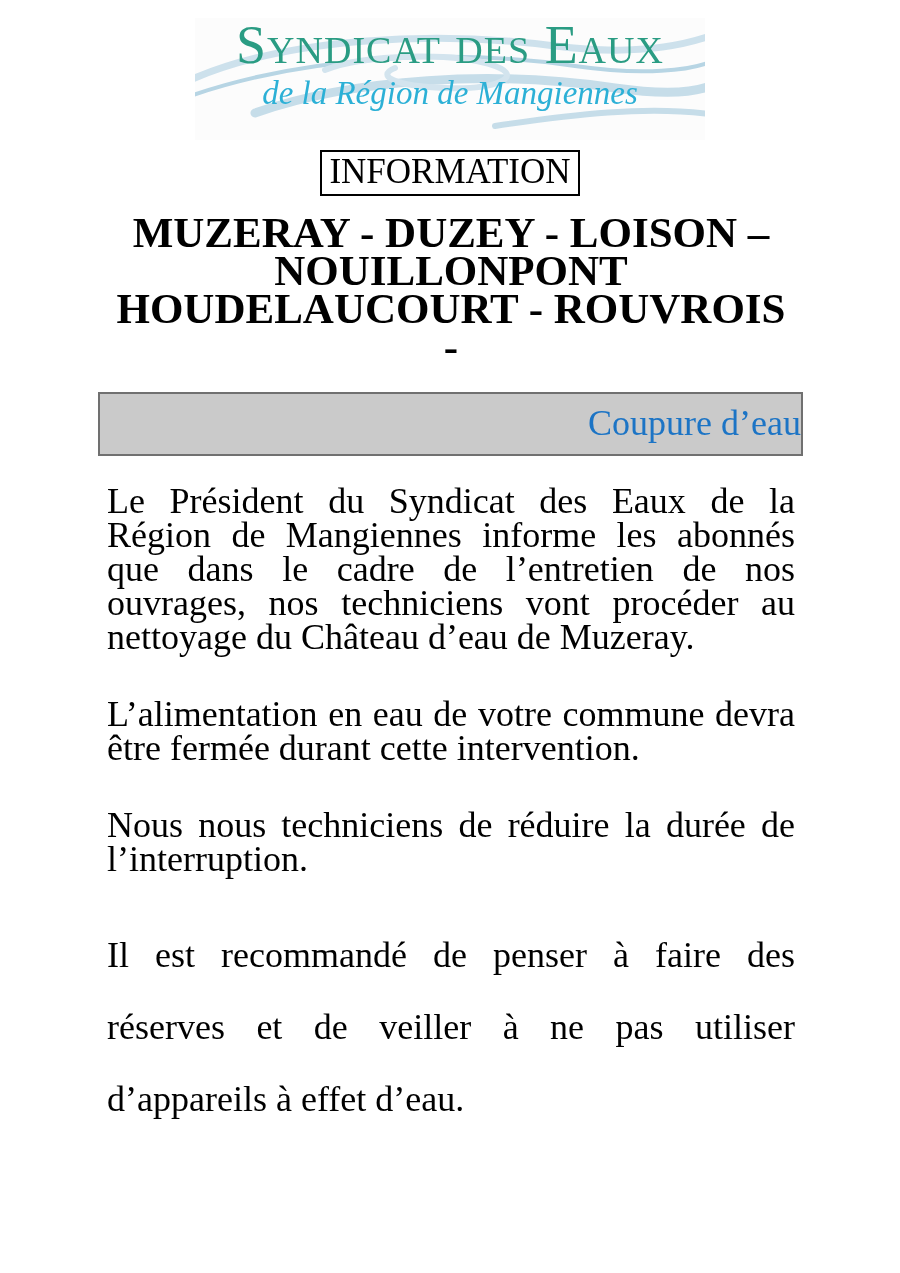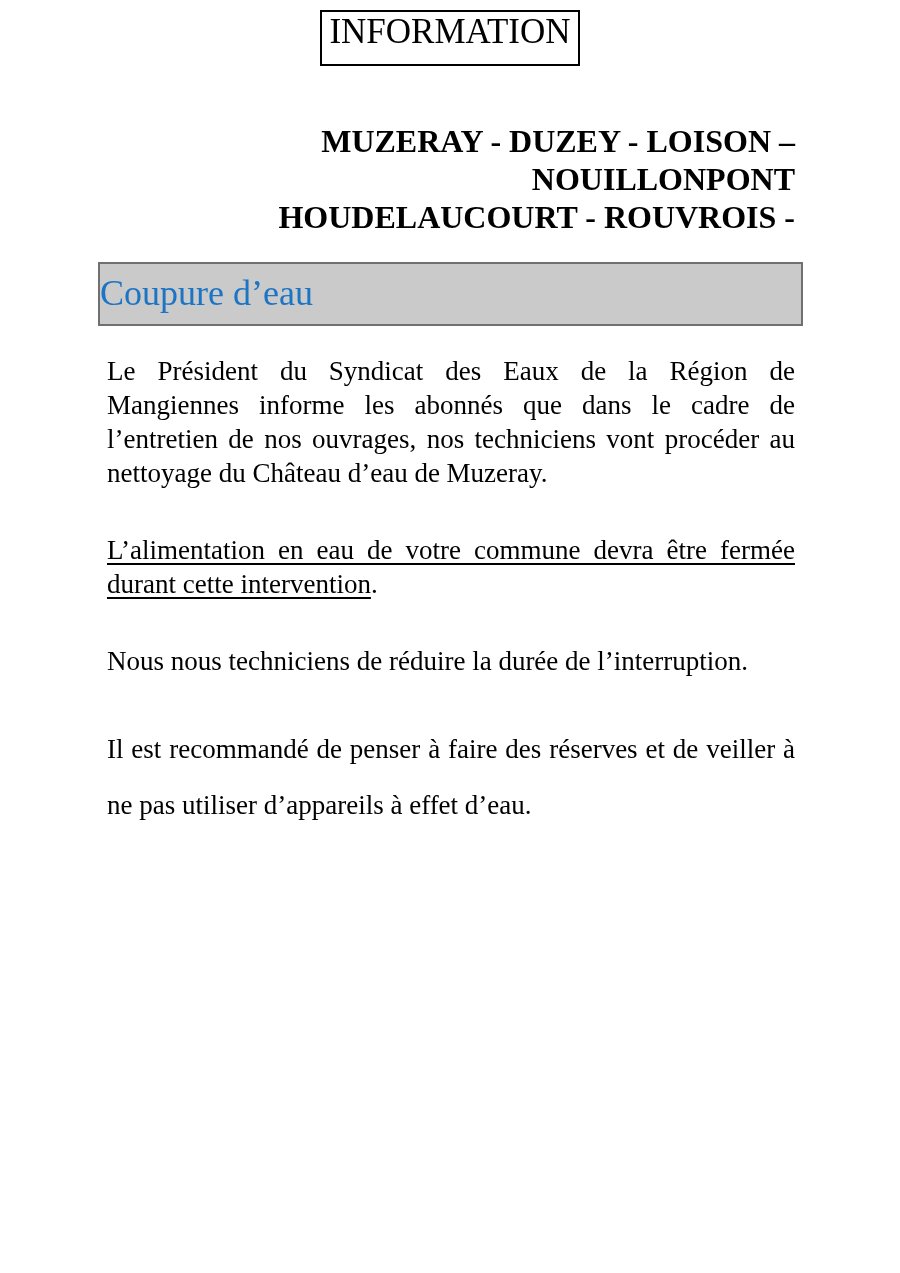--- a/index.html
+++ b/index.html
@@ -56,70 +56,80 @@
   }
 
   
   .info-wrap {
     text-align: center;
     margin-top: 10px;
   }
   .info-box {
     display: inline-block;
     border: 2px solid #000000;
-    padding: 0 7px 12px 7px;
+    padding: 0 7px 2px 7px;
     font-size: 35px;
     line-height: 40px;
   }
 
   
   .towns {
-    margin-top: 56px;
-    text-align: right;
+    margin-top: 18px;
+    text-align: center;
     font-weight: bold;
-    font-size: 32px;
+    font-size: 43px;
     line-height: 38px;
   }
 
   
   .notice-box {
     margin: 26px -8px 16px -9px;
     border: 2px solid #707070;
     padding: 8px 0 10px 0;
-    text-align: left;
+    text-align: right;
   }
   .notice-line {
     font-size: 36px;
     line-height: 42px;
   }
   .notice-line.bold { font-weight: bold; }
 
   
   .body-para {
     margin: 0 0 43px 0;
-    font-size: 27px;
+    font-size: 36px;
     line-height: 34px;
     text-align: justify;
   }
   .body-para.first { margin-top: 28px; }
   .body-para.wide {
-    line-height: 56px;
+    line-height: 72px;
     margin-bottom: 0;
   }
   .u-text {
-    text-decoration: underline;
     text-decoration-thickness: 2px;
     text-underline-offset: 4px;
   }
 </style>
 </head>
 <body>
 
 <div class="page">
 
+  <div class="logo">
+    <svg class="logo-waves" viewBox="0 0 510 122" preserveAspectRatio="none">
+      <path d="M -5 62 C 90 20, 240 12, 360 28 C 430 37, 480 30, 515 18" fill="none" stroke="#cde1ec" stroke-width="7" stroke-linecap="round"></path>
+      <path d="M -5 78 C 110 38, 260 30, 380 48 C 450 58, 495 52, 515 44" fill="none" stroke="#b7d5e4" stroke-width="4" stroke-linecap="round"></path>
+      <path d="M 60 95 C 160 60, 300 52, 420 70 C 470 77, 500 74, 515 68" fill="none" stroke="#c6dde9" stroke-width="9" stroke-linecap="round"></path>
+      <path d="M 130 52 C 170 36, 260 34, 300 48 C 330 59, 300 72, 250 70 C 200 68, 180 58, 200 50" fill="none" stroke="#d3e4ee" stroke-width="6" stroke-linecap="round"></path>
+      <path d="M 300 108 C 380 96, 450 88, 515 96" fill="none" stroke="#c6dde9" stroke-width="6" stroke-linecap="round"></path>
+    </svg>
+    <div class="logo-title">Syndicat des Eaux</div>
+    <div class="logo-subtitle">de la Région de Mangiennes</div>
+  </div>
 
   <div class="info-wrap">
     <span class="info-box">INFORMATION</span>
   </div>
 
   <div class="content">
 
     <div class="towns">
       <div>MUZERAY - DUZEY - LOISON –</div>
       <div>NOUILLONPONT</div>

